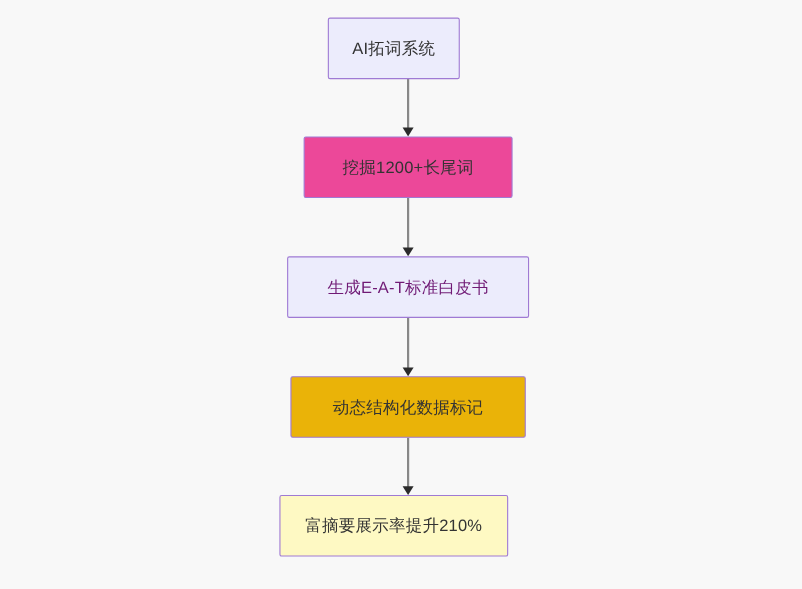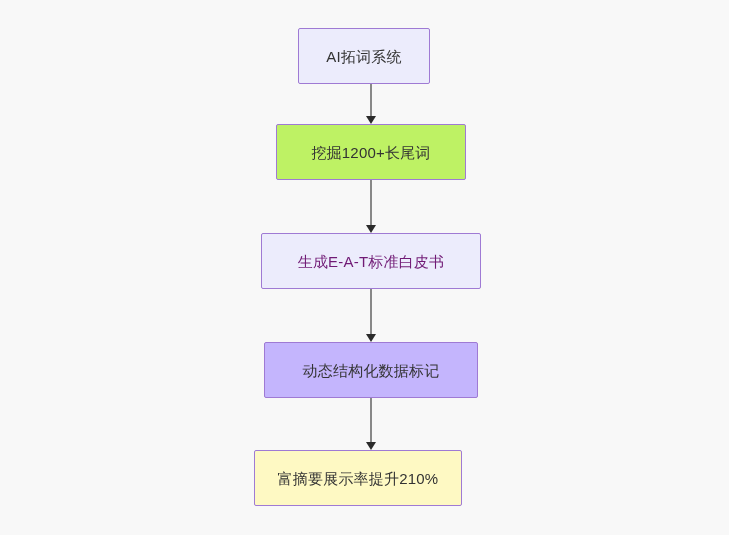--- a/index.html
+++ b/index.html
@@ -71,29 +71,29 @@
   </div>
   <div class="edge" style="left: 370px; top: 289px; width: 2px; height: 53px;">
     <div class="edge-line" style="height: 46px; background: rgb(136, 136, 136);"></div>
     <div class="edge-arrow" style="top: 45px; border-top-color: rgb(43, 43, 43);"></div>
   </div>
   <div class="edge" style="left: 370px; top: 398px; width: 2px; height: 52px;">
     <div class="edge-line" style="height: 45px; background: rgb(136, 136, 136);"></div>
     <div class="edge-arrow" style="top: 44px; border-top-color: rgb(43, 43, 43);"></div>
   </div>
 
-  <div class="node" style="left: 298px; top: 28px; width: 132px; height: 56px; background: rgb(236, 236, 252); border-color: rgb(159, 122, 212); color: rgb(51, 51, 51);">
+  <div class="node" style="left: 298px; top: 16px; width: 120px; height: 56px; background: rgb(236, 236, 252); border-color: rgb(159, 122, 212); color: rgb(51, 51, 51);">
     <span class="node-label">AI拓词系统</span>
   </div>
-  <div class="node" style="left: 276px; top: 124px; width: 190px; height: 56px; background: #bef264; border-color: rgb(159, 122, 212); color: rgb(51, 51, 51);">
+  <div class="node" style="left: 276px; top: 124px; width: 190px; height: 56px; background: #ec4899; border-color: rgb(159, 122, 212); color: rgb(51, 51, 51);">
     <span class="node-label">挖掘1200+长尾词</span>
   </div>
   <div class="node" style="left: 261px; top: 233px; width: 220px; height: 56px; background: rgb(236, 236, 252); border-color: rgb(159, 122, 212); color: #701a75;">
     <span class="node-label">生成E-A-T标准白皮书</span>
   </div>
-  <div class="node" style="left: 264px; top: 342px; width: 214px; height: 56px; background: #c4b5fd; border-color: rgb(159, 122, 212); color: rgb(51, 51, 51);">
+  <div class="node" style="left: 264px; top: 342px; width: 214px; height: 56px; background: #eab308; border-color: rgb(159, 122, 212); color: rgb(51, 51, 51);">
     <span class="node-label">动态结构化数据标记</span>
   </div>
   <div class="node" style="left: 254px; top: 450px; width: 208px; height: 56px; background: #fef9c3; border-color: rgb(159, 122, 212); color: rgb(51, 51, 51);">
     <span class="node-label">富摘要展示率提升210%</span>
   </div>
 
 </div>
 
 </body></html>

